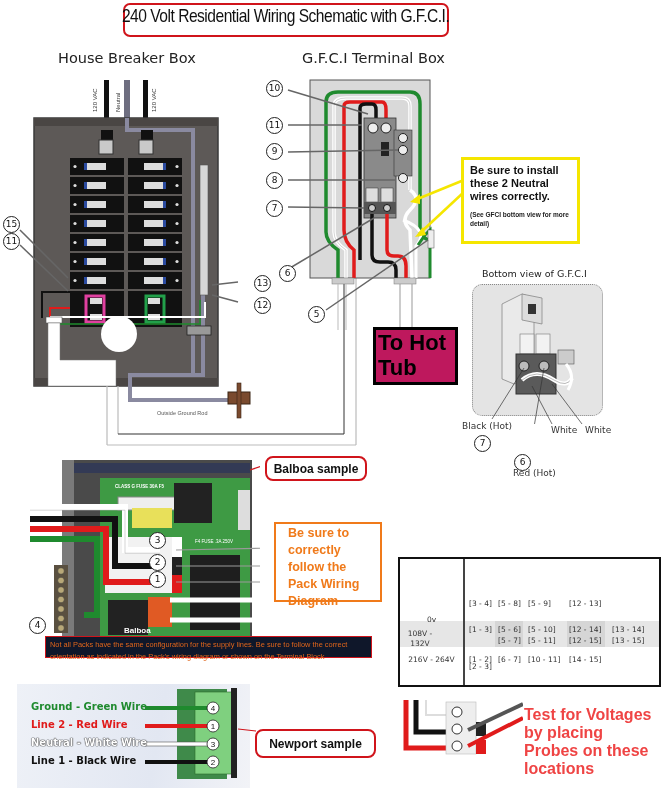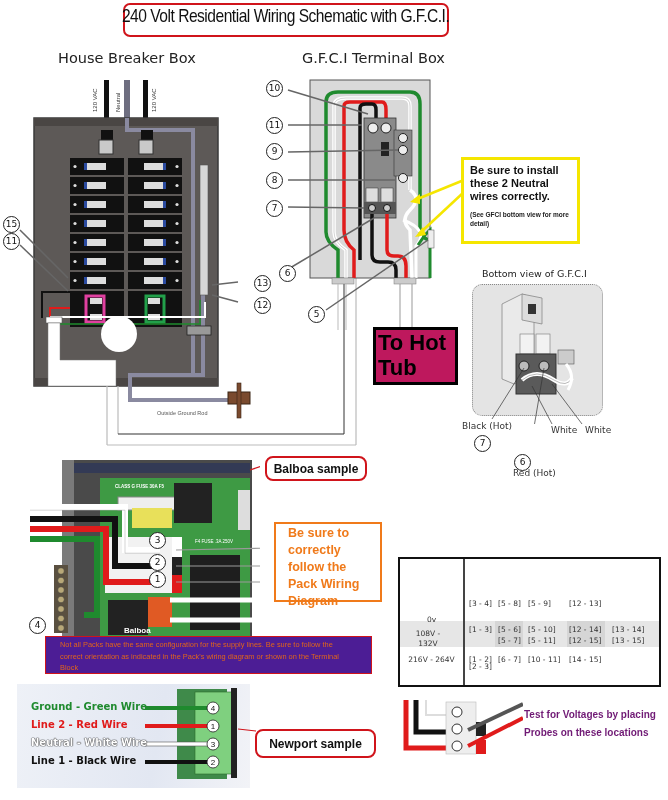--- a/index.html
+++ b/index.html
@@ -11,29 +11,29 @@
   .circ { position:absolute; width:15px; height:15px; border:1px solid #222; border-radius:50%; background:#fff; font-size:9px; line-height:15px; text-align:center; color:#111; font-family:"DejaVu Sans", sans-serif; box-sizing:content-box; }
   .yellow-box { left:461px; top:157px; width:119px; height:87px; border:3px solid #f5e600; background:#fff; box-sizing:border-box; padding:4px 6px; }
   .yellow-box .main { font-size:11px; font-weight:bold; color:#111; line-height:13px; }
   .yellow-box .sub { font-size:6.5px; font-weight:bold; color:#222; margin-top:7px; line-height:9px; }
   .hottub { left:373px; top:327px; width:85px; height:58px; border:3px solid #000; box-sizing:border-box; font-weight:bold; font-size:22px; line-height:25px; padding-left:2px; color:#000; background:#be185d; }
   .bottom-view-title { left:482px; top:268px; font-size:9.5px; color:#222; font-family:"DejaVu Sans", sans-serif; }
   .bv-panel { left:472px; top:284px; width:129px; height:130px; border:1.5px dotted #888; border-radius:10px; background:#e4e4e4; }
   .label-sm { font-size:9px; color:#333; font-family:"DejaVu Sans", sans-serif; }
   .balboa-callout { left:265px; top:456px; width:102px; height:25px; border:2px solid #d0141b; border-radius:8px; box-sizing:border-box; font-weight:bold; font-size:12px; color:#111; display:flex; align-items:center; justify-content:center; background:#fff; }
   .orange-box { left:274px; top:522px; width:108px; height:80px; border:2px solid #f07a1a; box-sizing:border-box; font-weight:bold; font-size:12.5px; color:#f07a1a; line-height:17px; padding:1px 12px; background:#fff; }
-  .note-box { left:45px; top:636px; width:327px; height:38px; border:1.5px solid #d0141b; box-sizing:border-box; font-size:7.4px; color:#e0651b; line-height:11.5px; padding:2px 14px; background:#4c1d95; }
+  .note-box { left:45px; top:636px; width:327px; height:22px; border:1.5px solid #d0141b; box-sizing:border-box; font-size:7.4px; color:#e0651b; line-height:11.5px; padding:2px 4px; background:#0f172a; }
   .table-wrap { left:398px; top:557px; width:263px; height:130px; border:2px solid #111; box-sizing:border-box; background:#fff; font-family:"DejaVu Sans", sans-serif; }
   .tbl-head { position:absolute; left:0; top:0; width:100%; height:34px; background:#e4e4e4; border-bottom:1.5px solid #444; }
   .tbl-vline { position:absolute; left:63px; top:0; width:1.5px; height:100%; background:#444; }
   .th1 { position:absolute; left:0; top:4px; width:63px; text-align:center; font-size:7.5px; line-height:10px; color:#333; }
   .th2 { position:absolute; left:65px; top:11px; width:196px; text-align:center; font-size:7.5px; color:#333; }
   .cell { position:absolute; font-size:7.5px; color:#333; line-height:10px; }
   .shade { position:absolute; background:#d6d6d6; }
-  .test-text { left:524px; top:706px; font-weight:bold; font-size:10px; color:#701a75; line-height:18px; }
+  .test-text { left:524px; top:706px; font-weight:bold; font-size:16px; color:#ef4444; line-height:18px; }
   .newport-panel { left:17px; top:684px; width:233px; height:104px; background:linear-gradient(100deg,#eef1f7 0%,#e2e7f2 60%,#f2f3f7 100%); }
   .np-label { position:absolute; font-weight:bold; font-size:10px; font-family:"DejaVu Sans", sans-serif; white-space:nowrap; }
   .newport-callout { left:255px; top:717px; width:121px; height:29px; border:2px solid #d0141b; border-radius:8px; box-sizing:border-box; font-weight:bold; font-size:12px; color:#111; display:flex; align-items:center; justify-content:center; background:#fff;margin-top:12px; }
 </style>
 </head>
 <body>
 
 <div class="abs title-box">
     <span>240 Volt Residential Wiring Schematic with G.F.C.I.</span>
   </div>
@@ -358,21 +358,21 @@
   <div class="shade" style="left:0px; top:62px; width:63px; height:26px; background:#e6e6e6;"></div>
   <div class="shade" style="left:95px; top:62px; width:28px; height:26px;"></div>
   <div class="shade" style="left:167px; top:62px; width:38px; height:26px;"></div>
   <div class="tbl-vline"></div>
   <div id="table-body">
       <div class="cell" style="left: 0px; width: 63px; text-align: center; top: 40px; margin-top: 16px;">0v</div>
       <div class="cell" style="left: 69px; top: 40px;">[3 - 4]</div>
       <div class="cell" style="left: 98px; top: 40px;">[5 - 8]</div>
       <div class="cell" style="left: 128px; top: 40px;">[5 - 9]</div>
       <div class="cell" style="left: 169px; top: 40px;">[12 - 13]</div>
-      <div class="cell" style="left: 0px; width: 40px; text-align: center; top: 70px; padding-left: 8px;">108V - 132V</div>
+      <div class="cell" style="left: 0px; width: 40px; text-align: center; top: 70px;">108V - 132V</div>
       <div class="cell" style="left: 69px; top: 66px;">[1 - 3]</div>
       <div class="cell" style="left: 69px; top: 77px; margin-top: 26px;">[2 - 3]</div>
       <div class="cell" style="left: 98px; top: 66px;">[5 - 6]</div>
       <div class="cell" style="left: 98px; top: 77px;">[5 - 7]</div>
       <div class="cell" style="left: 128px; top: 66px;">[5 - 10]</div>
       <div class="cell" style="left: 128px; top: 77px;">[5 - 11]</div>
       <div class="cell" style="left: 169px; top: 66px;">[12 - 14]</div>
       <div class="cell" style="left: 169px; top: 77px;">[12 - 15]</div>
       <div class="cell" style="left: 212px; top: 66px;">[13 - 14]</div>
       <div class="cell" style="left: 212px; top: 77px;">[13 - 15]</div>

